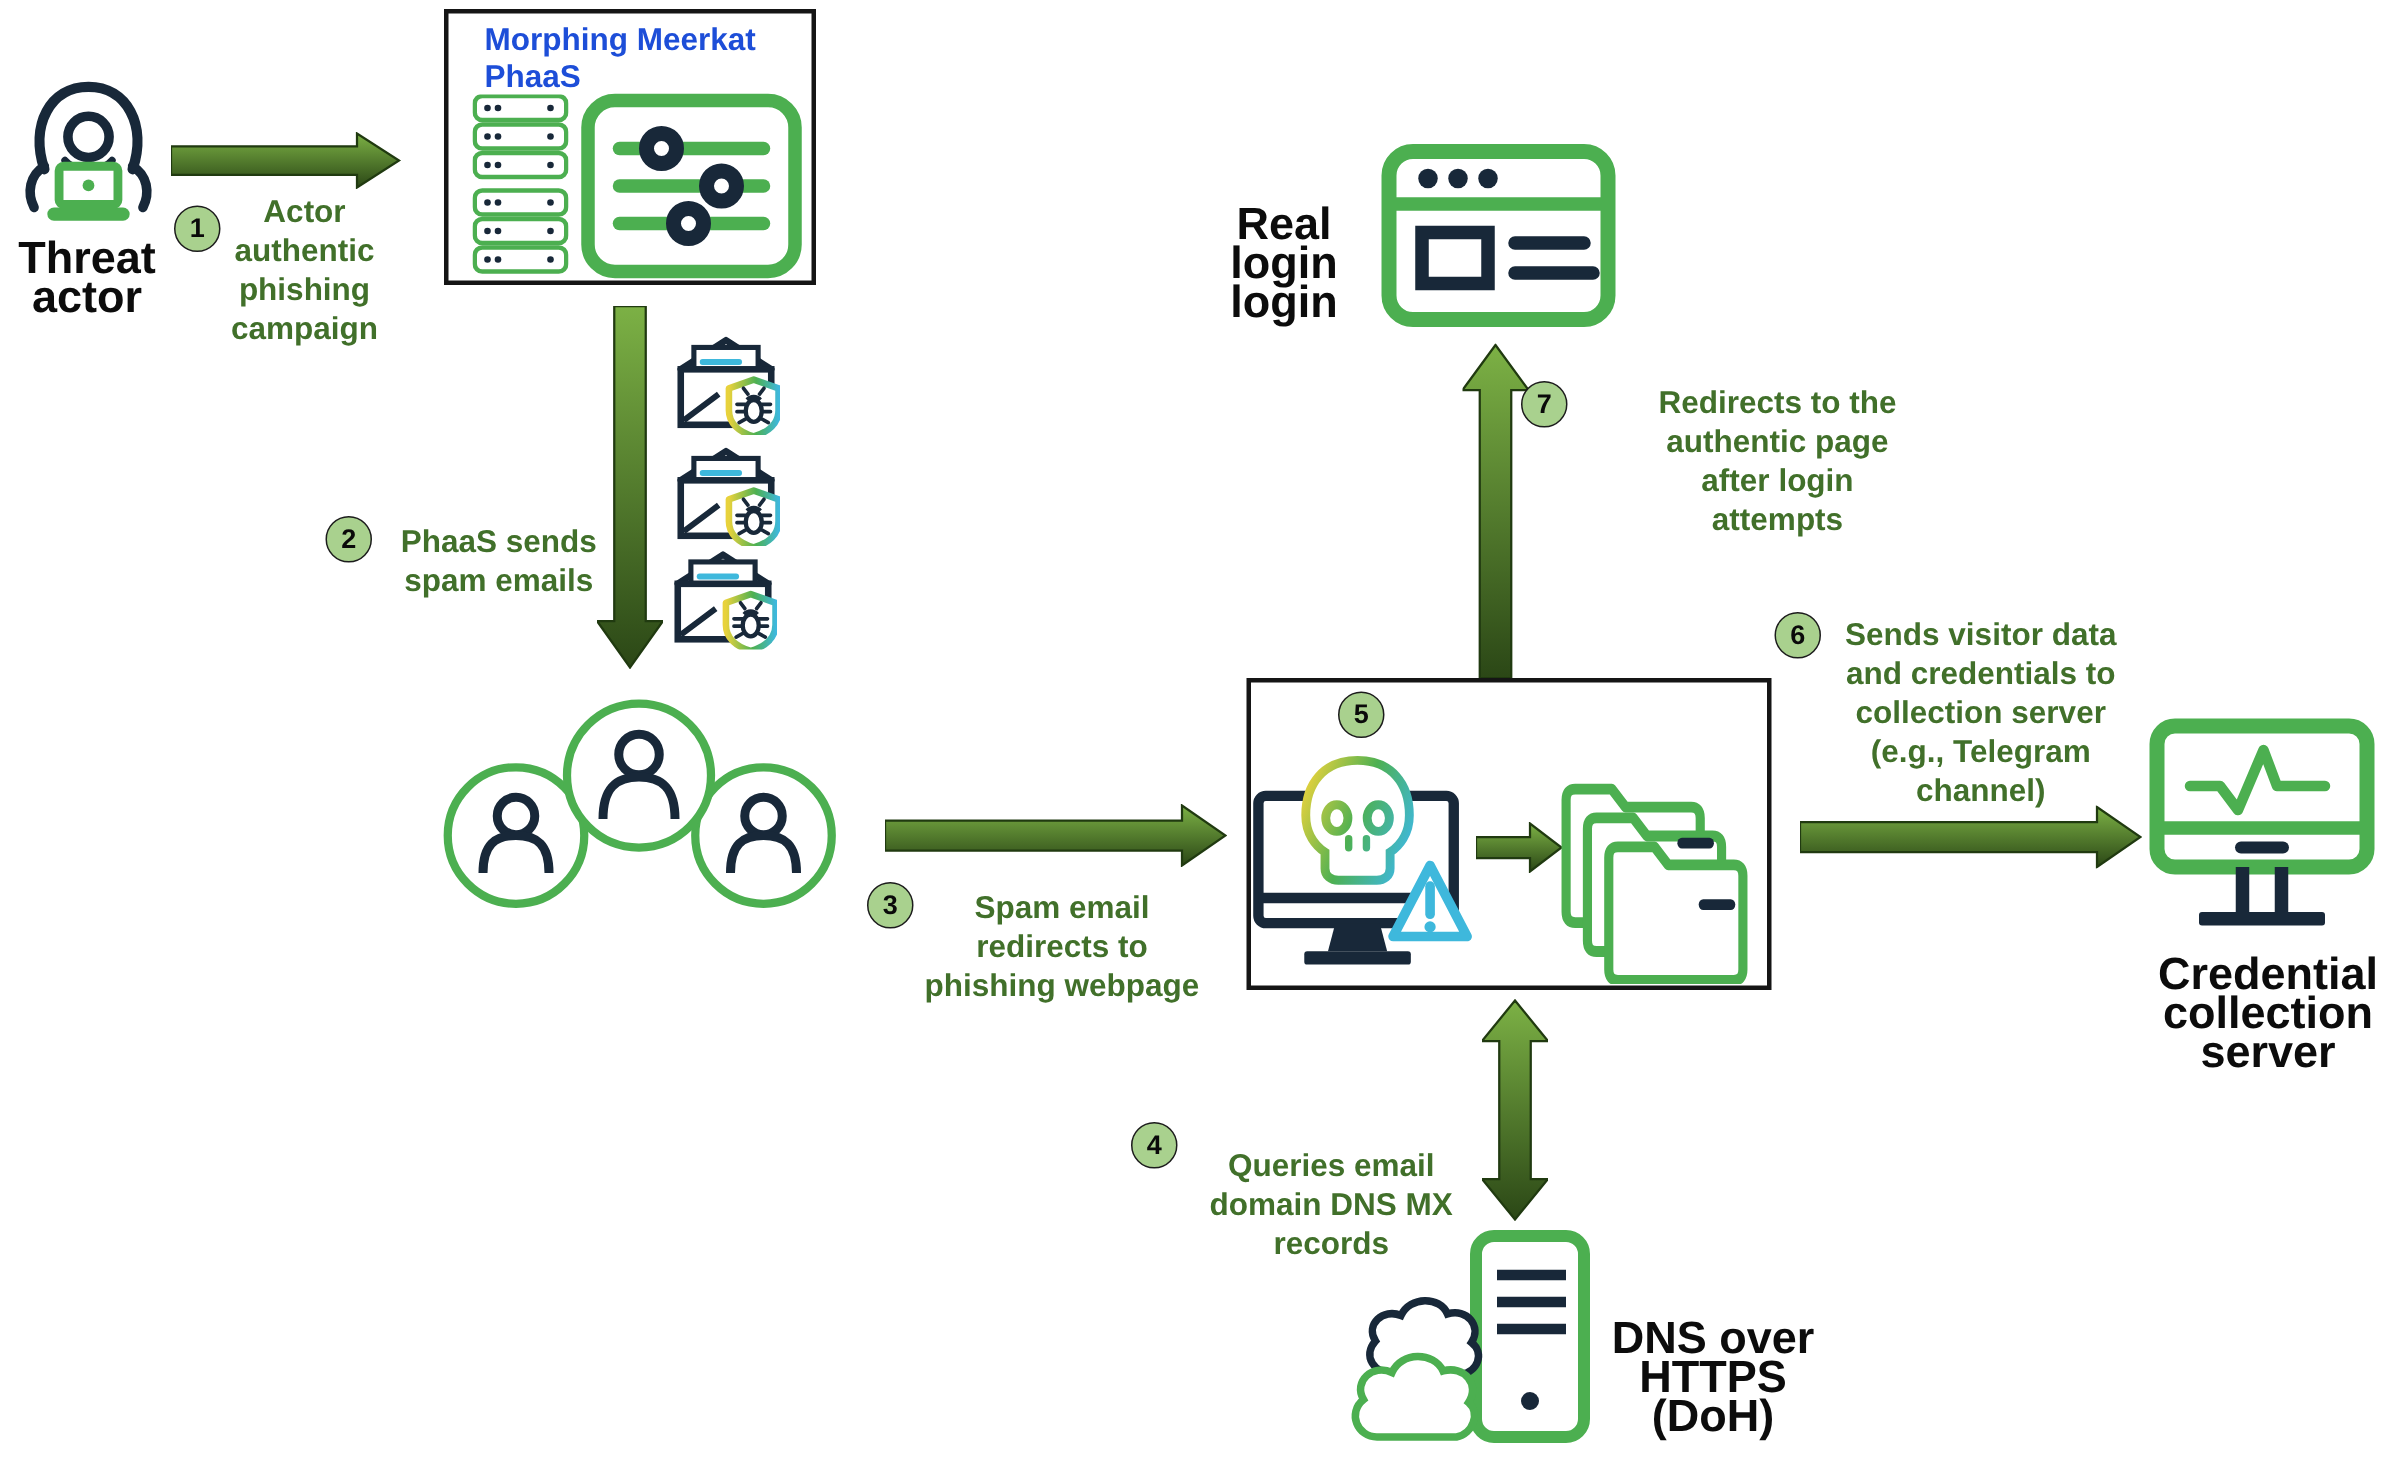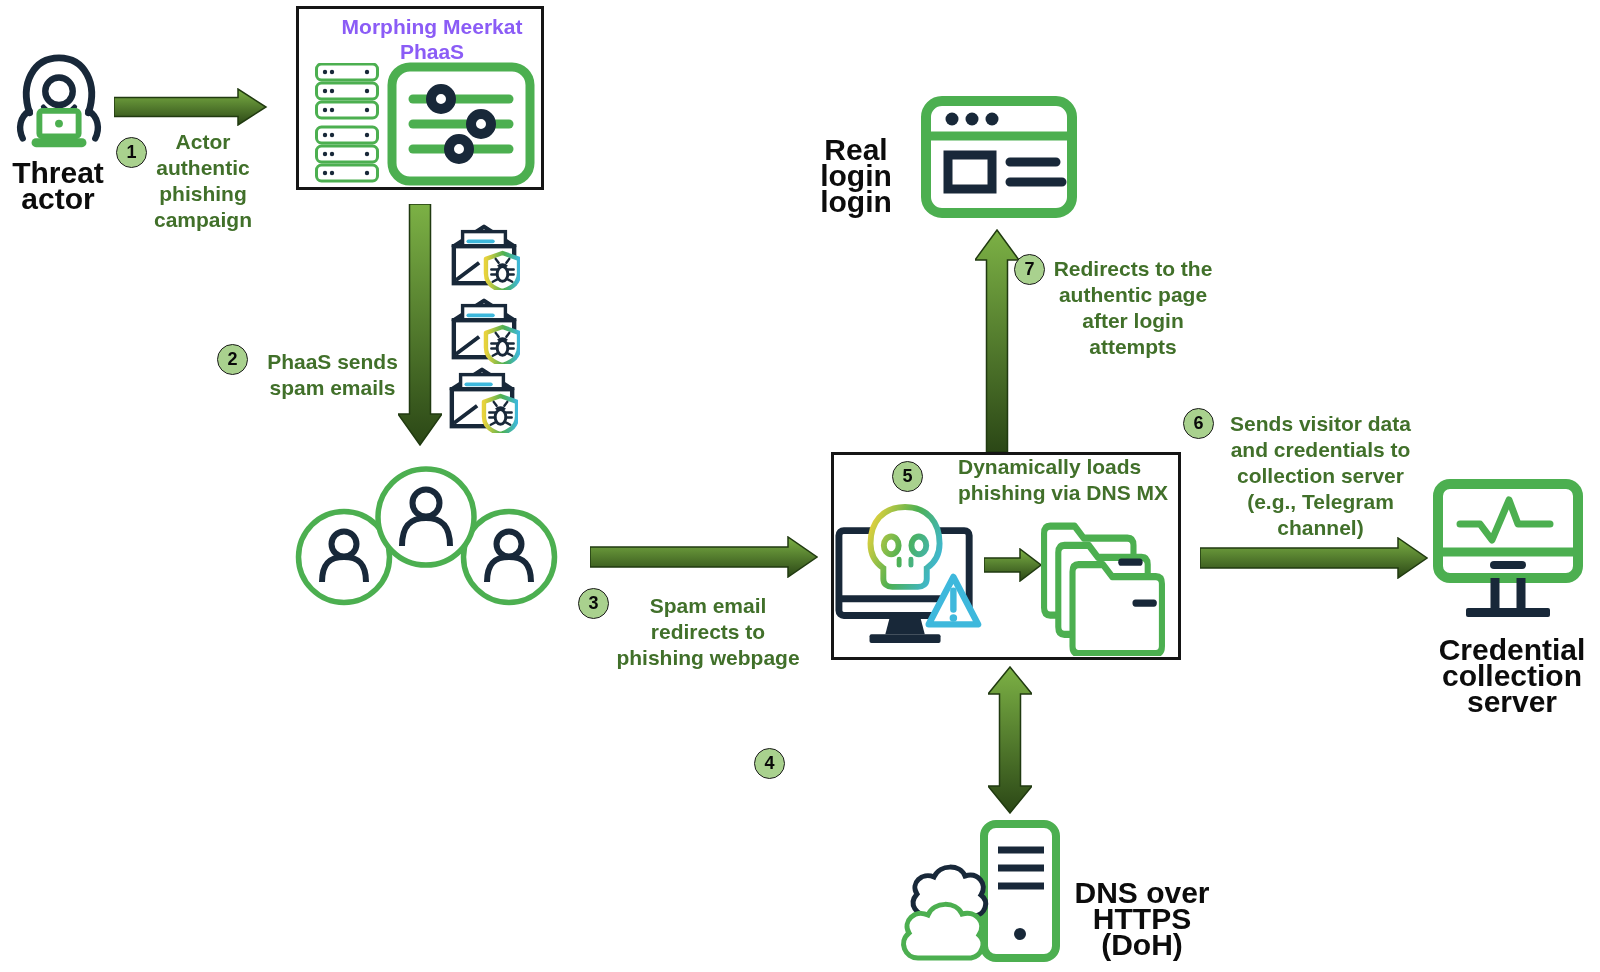--- a/index.html
+++ b/index.html
@@ -6,21 +6,21 @@
   .canvas{position:relative;width:1600px;height:972px;background:#fff;overflow:hidden;
           font-family:"Liberation Sans",sans-serif;}
   .abs{position:absolute;}
   .frame{position:absolute;background:#fff;border:3px solid #151515;box-sizing:border-box;}
   .badge{position:absolute;width:31px;height:31px;border-radius:50%;background:#a9d18e;
          border:1.6px solid #1c1c1c;display:flex;align-items:center;justify-content:center;
          font-weight:bold;font-size:18px;color:#0a0a0a;box-sizing:border-box;}
   .stept{position:absolute;font-weight:bold;font-size:21px;line-height:26px;color:#41702a;text-align:center;}
   .stept.left{text-align:left;}
   .nlabel{position:absolute;font-weight:bold;font-size:30px;line-height:26px;color:#0c0c0c;text-align:center;}
-  .boxtitle{font-weight:bold;font-size:21px;line-height:25px;color:#8b5cf6;text-align:center;padding-top:5px;margin-left:24px;}
+  .boxtitle{font-weight:bold;font-size:21px;line-height:25px;color:#1d4ed8;padding-top:5px;margin-left:24px;}
   .ln{display:block;}
   svg{display:block;}
 </style>
 </head>
 <body>
 
 <div class="canvas">
 
   <svg width="0" height="0" style="position:absolute" aria-hidden="true">
     <defs>
@@ -193,35 +193,31 @@
     <span class="ln">Real login</span>
     <span class="ln">login</span>
   </div>
 
   <svg class="abs" style="left:975px;top:229px" width="44" height="223" viewBox="0 0 44 223">
     <polygon points="22,1 44,31 32.5,31 32.5,223 11.5,223 11.5,31 0,31" fill="url(#agrad)" stroke="#203a10" stroke-width="1.5"></polygon>
   </svg>
   <div class="badge" style="left:1014px;top:254px">
       <span>7</span>
     </div>
-  <div class="stept" style="left:1040px;top:256px;width:186px">
+  <div class="stept" style="left:1092px;top:256px;width:186px">
     <span class="ln">Redirects to the</span>
     <span class="ln">authentic page</span>
     <span class="ln">after login</span>
     <span class="ln">attempts</span>
   </div>
 
   <div class="frame" style="left:831px;top:452px;width:350px;height:208px"></div>
   <div class="badge" style="left:892px;top:461px">
       <span>5</span>
     </div>
-  <div class="stept left" style="left:958px;top:454px;width:228px">
-    <span class="ln">Dynamically loads</span>
-    <span class="ln">phishing via DNS MX</span>
-  </div>
   <svg class="abs" style="left:834px;top:500px" width="148" height="150" viewBox="0 0 150 150">
     <rect x="5" y="30" width="132" height="86" rx="5" fill="#fff" stroke="#182839" stroke-width="7"></rect>
     <path d="M5 99 H137" stroke="#182839" stroke-width="7"></path>
     <path d="M72 6 C49 6 37 22 37 43 C37 56 44 64 50 68 L50 79 C50 84 54 87 59 87 L85 87 C90 87 94 84 94 79 L94 68 C100 64 107 56 107 43 C107 22 95 6 72 6 Z" fill="#fff" stroke="url(#skg)" stroke-width="6"></path>
     <ellipse cx="58" cy="45" rx="7.5" ry="9" fill="none" stroke="url(#skg)" stroke-width="6"></ellipse>
     <ellipse cx="86" cy="45" rx="7.5" ry="9" fill="none" stroke="url(#skg)" stroke-width="6"></ellipse>
     <path d="M66 59 L66 65 M78 59 L78 65" stroke="url(#skg)" stroke-width="5" stroke-linecap="round"></path>
     <path d="M57 116 L87 116 L92 135 L52 135 Z" fill="#182839"></path>
     <rect x="36" y="135" width="72" height="9" rx="2" fill="#182839"></rect>
     <path d="M121 77 L146 125 L96 125 Z" fill="#fff" stroke="#3eb8dc" stroke-width="6.5" stroke-linejoin="round"></path>
@@ -267,20 +263,25 @@
     <span class="ln">Credential</span>
     <span class="ln">collection server</span>
   </div>
 
   <svg class="abs" style="left:988px;top:666px" width="44" height="148" viewBox="0 0 44 148">
     <polygon points="22,1 44,28 32.5,28 32.5,120 44,120 22,147 0,120 11.5,120 11.5,28 0,28" fill="url(#agrad)" stroke="#203a10" stroke-width="1.5"></polygon>
   </svg>
   <div class="badge" style="left:754px;top:748px">
       <span>4</span>
     </div>
+  <div class="stept" style="left:790px;top:765px;width:195px">
+    <span class="ln">Queries email</span>
+    <span class="ln">domain DNS MX</span>
+    <span class="ln">records</span>
+  </div>
 
   <svg class="abs" style="left:898px;top:820px" width="168" height="142" viewBox="0 0 168 142">
     <rect x="86" y="4" width="72" height="134" rx="12" fill="#fff" stroke="#4caf50" stroke-width="8"></rect>
     <path d="M100 30 H146 M100 48 H146 M100 66 H146" stroke="#182839" stroke-width="7"></path>
     <circle cx="122" cy="114" r="6" fill="#182839"></circle>
     <path d="M32 96 C18 96 10 84 19 74 C12 63 24 52 36 57 C42 44 62 44 67 56 C80 52 90 64 83 75 C92 82 87 95 76 96 Z" fill="#fff" stroke="#182839" stroke-width="5"></path>
     <path d="M20 138 C7 138 0 122 11 113 C4 101 17 89 30 95 C36 81 58 81 64 94 C78 90 89 103 81 115 C89 122 84 136 73 138 Z" fill="#fff" stroke="#4caf50" stroke-width="5"></path>
   </svg>
   <div class="nlabel" style="left:1052px;top:880px;width:180px">
     <span class="ln">DNS over</span>

